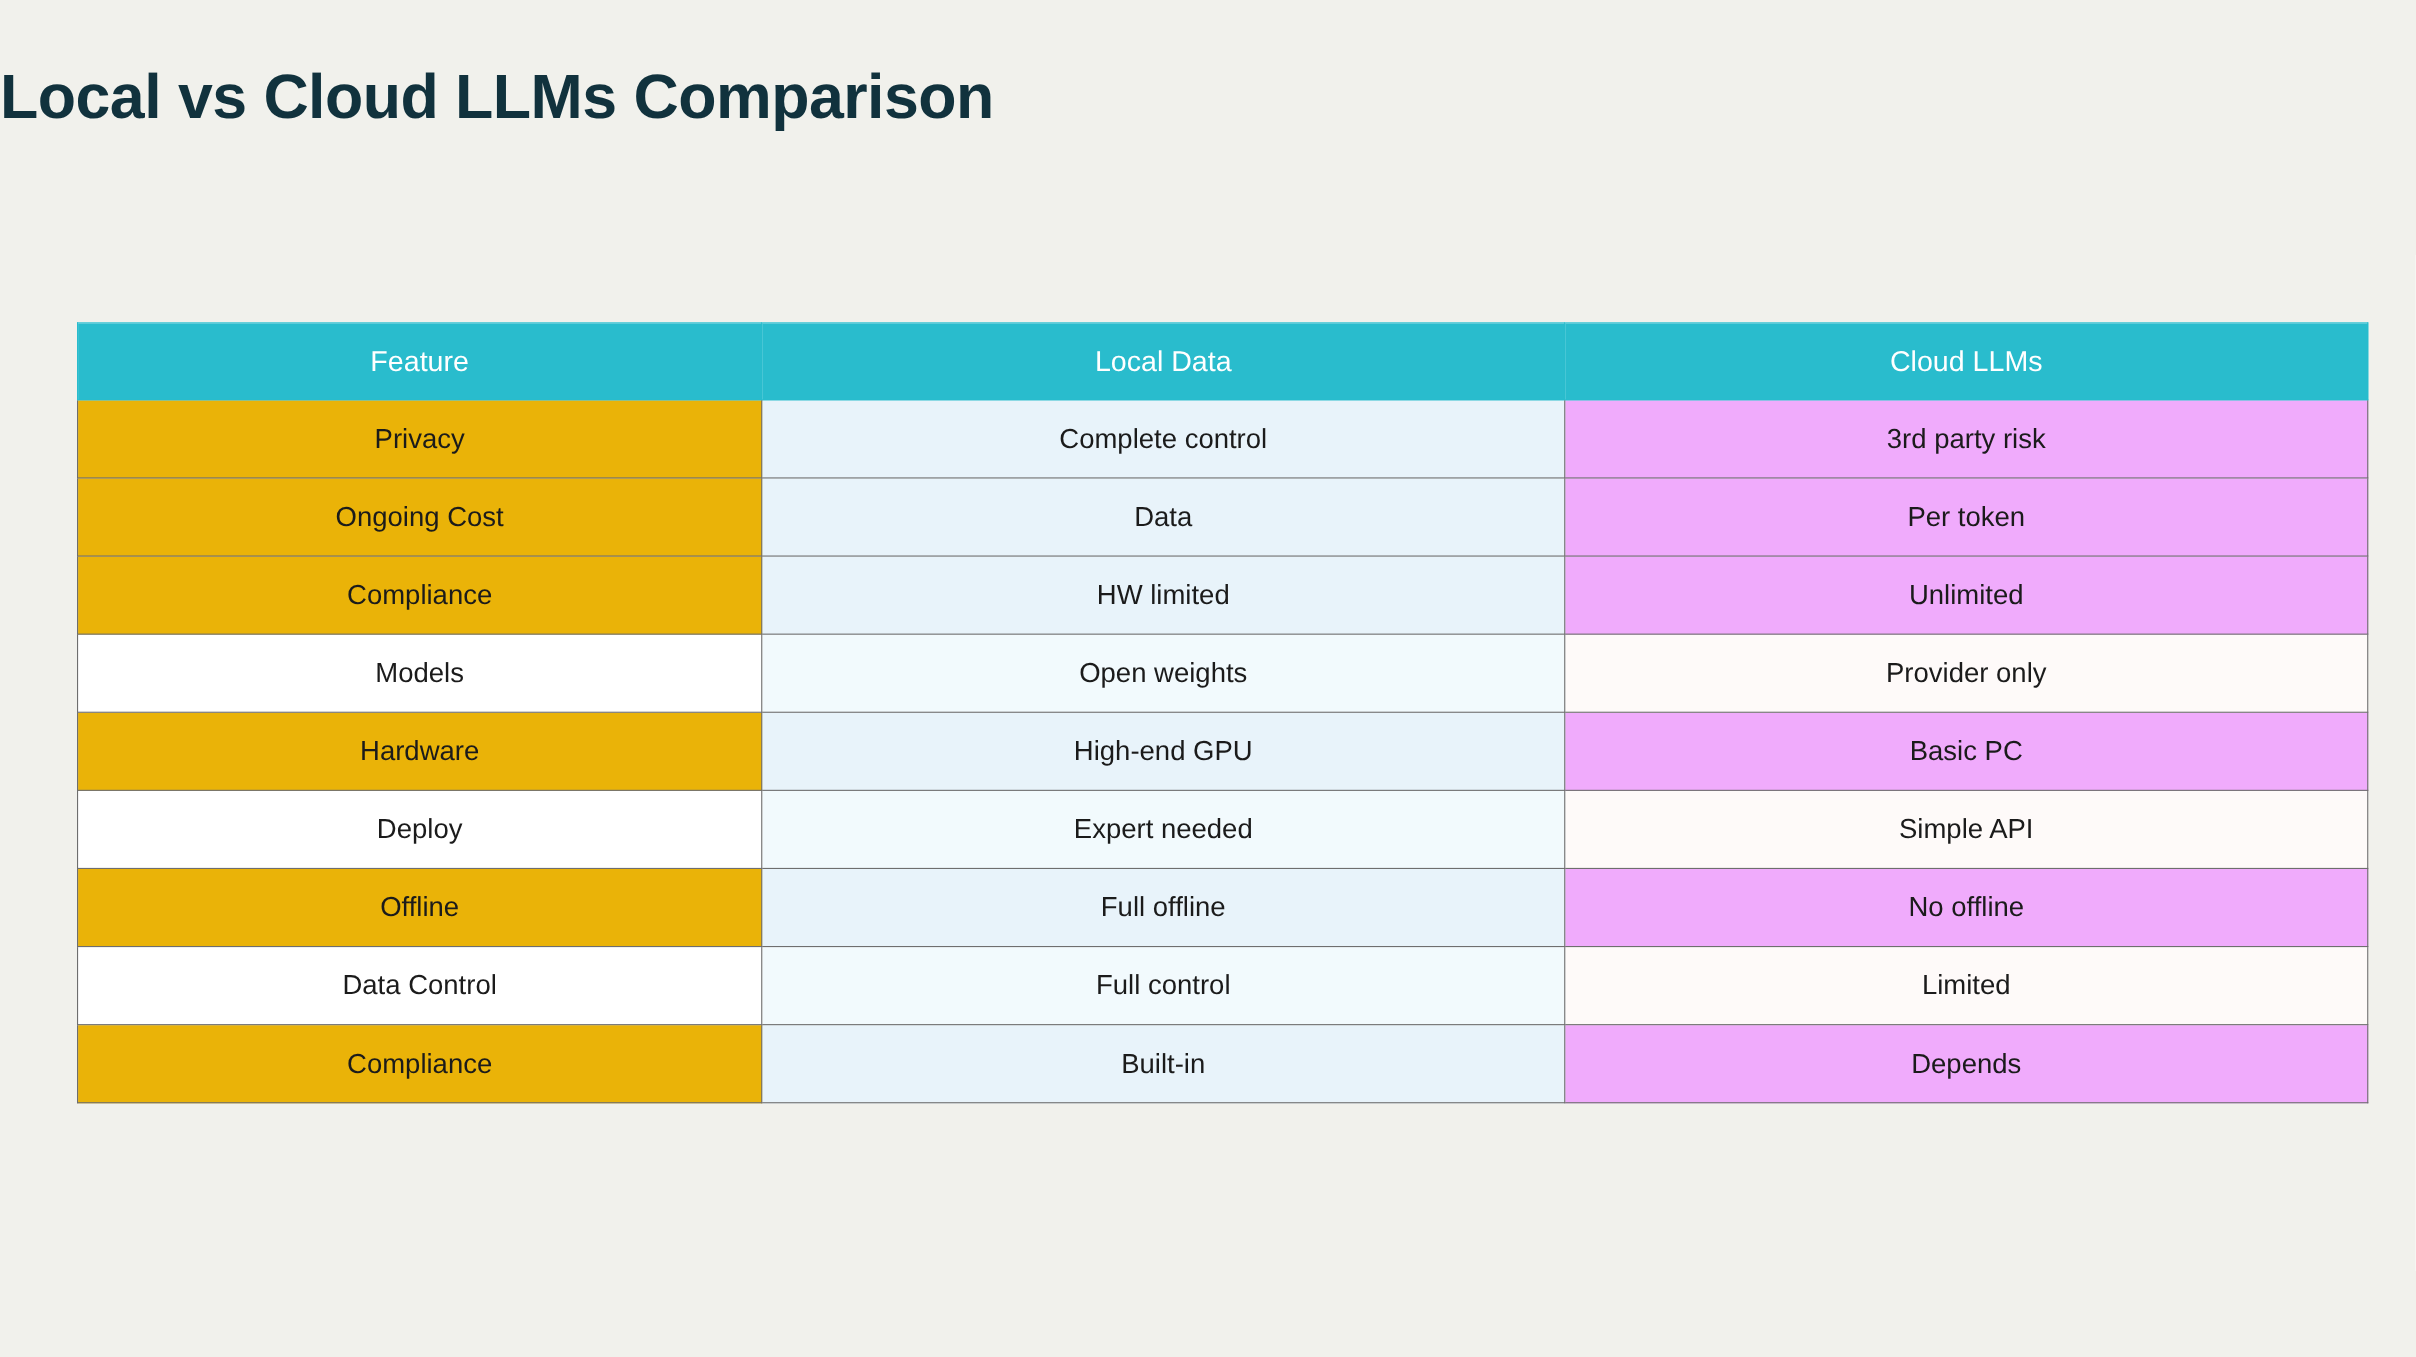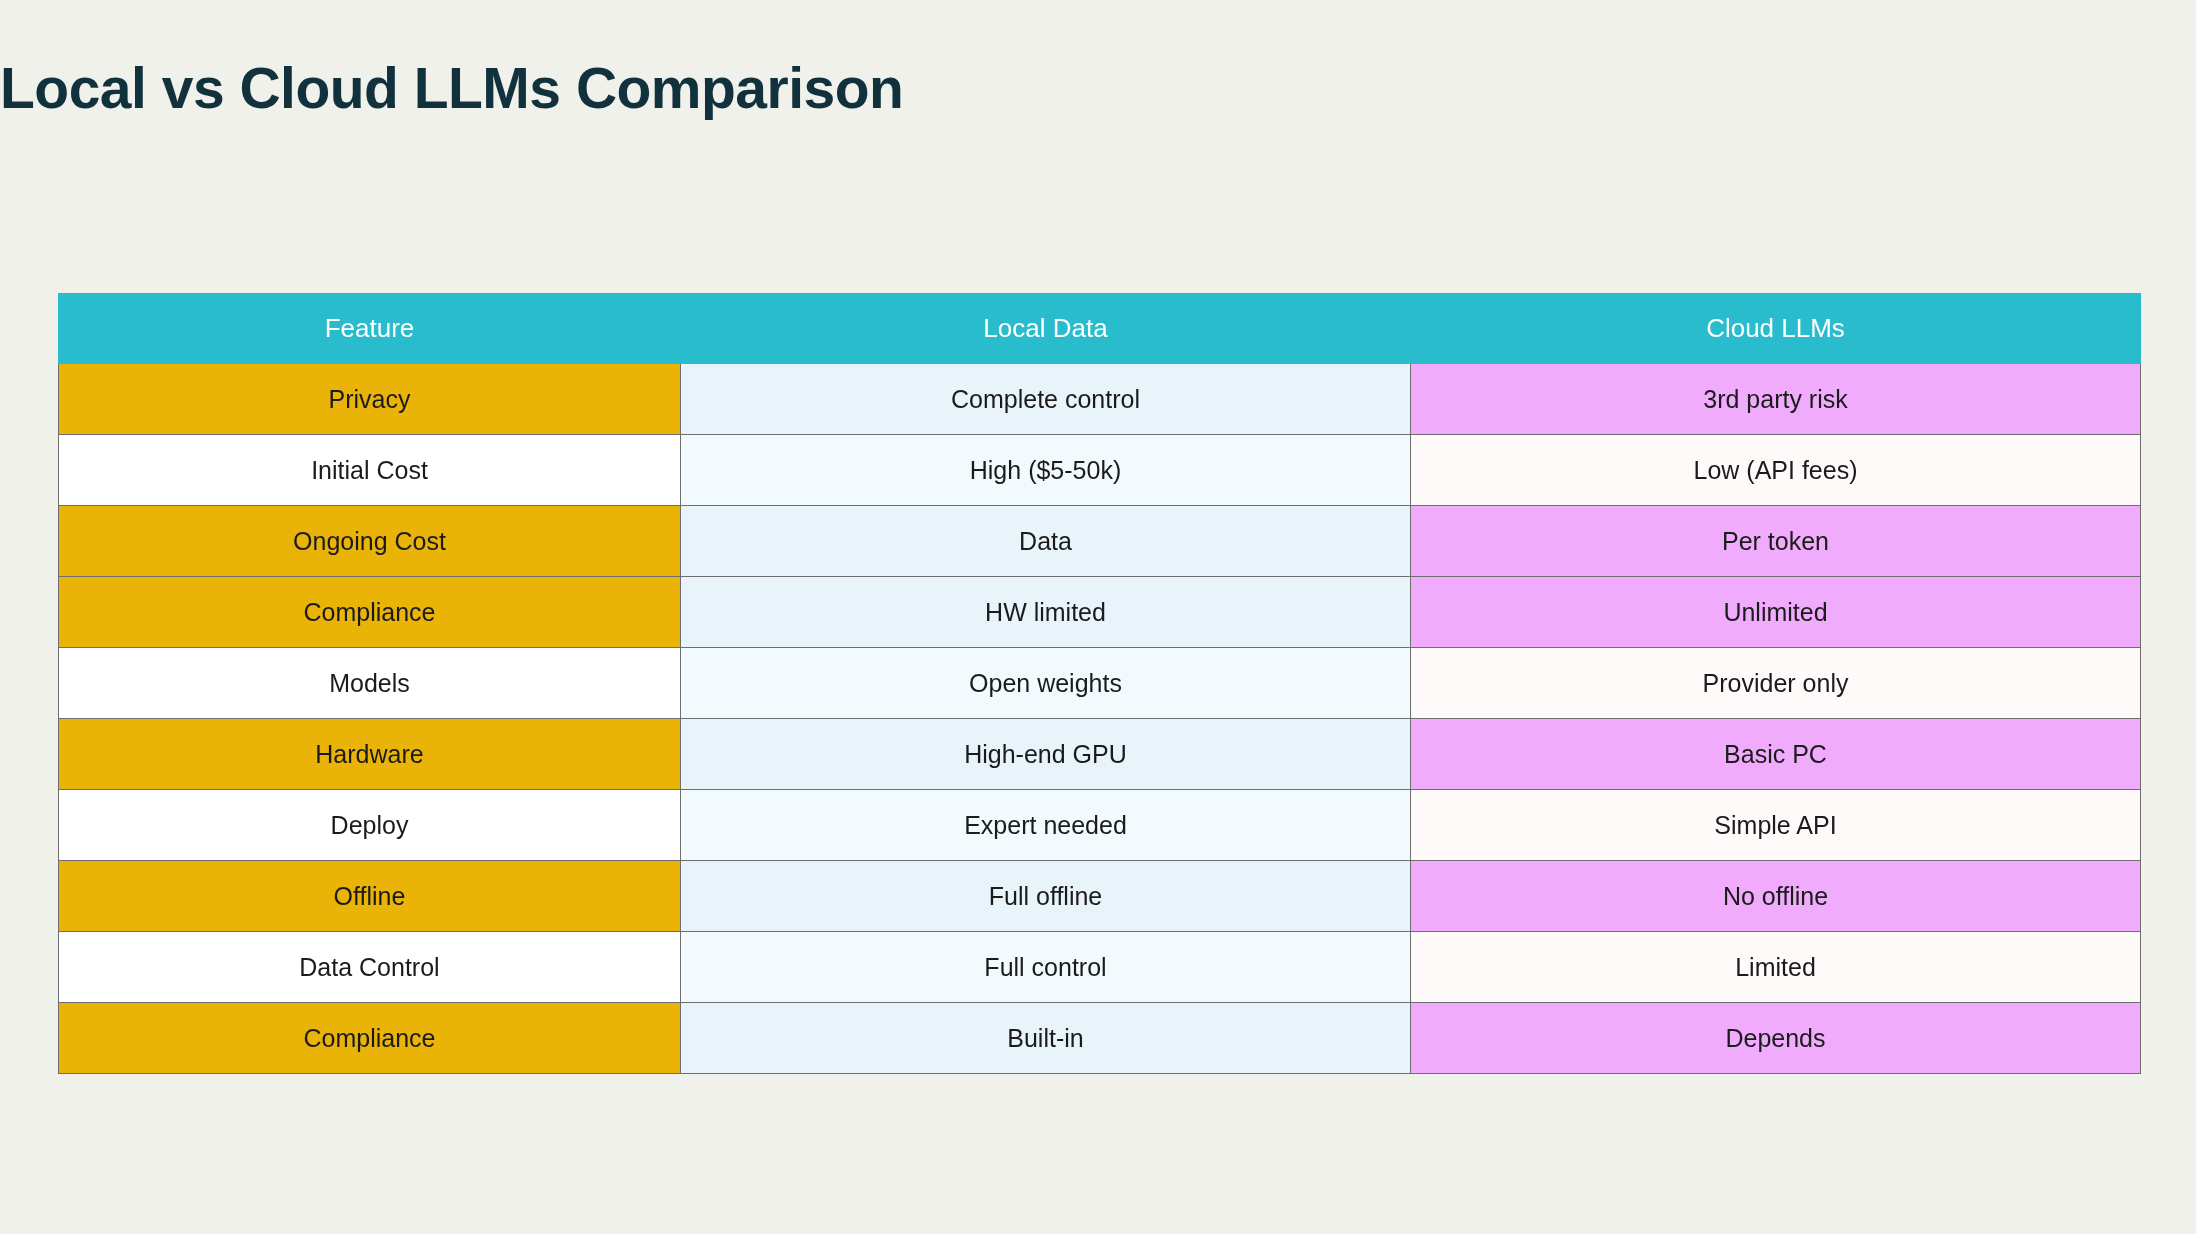--- a/index.html
+++ b/index.html
@@ -24,21 +24,21 @@
     color: #11323d;
     font-size: 57px;
     font-weight: bold;
     letter-spacing: -0.5px;
     margin: 0;
     padding-top: 56px;
     line-height: 1.15;
   }
   .table-wrap {
     position: absolute;
-    left: 58px;
+    left: 70px;
     top: 293px;
     width: 2082px;
   }
   table.cmp {
     border-collapse: collapse;
     table-layout: fixed;
     width: 2082px;
     background: #ffffff;
   }
   table.cmp col.c0 { width: 622px; }
@@ -92,25 +92,20 @@
           <th>Local Data</th>
           <th>Cloud LLMs</th>
         </tr>
       </thead>
       <tbody>
         <tr class="alt">
           <td>Privacy</td>
           <td>Complete control</td>
           <td>3rd party risk</td>
         </tr>
-        <tr>
-          <td>Initial Cost</td>
-          <td>High ($5-50k)</td>
-          <td>Low (API fees)</td>
-        </tr>
         <tr class="alt">
           <td>Ongoing Cost</td>
           <td>Data</td>
           <td>Per token</td>
         </tr>
         <tr class="alt">
           <td>Compliance</td>
           <td>HW limited</td>
           <td>Unlimited</td>
         </tr>

